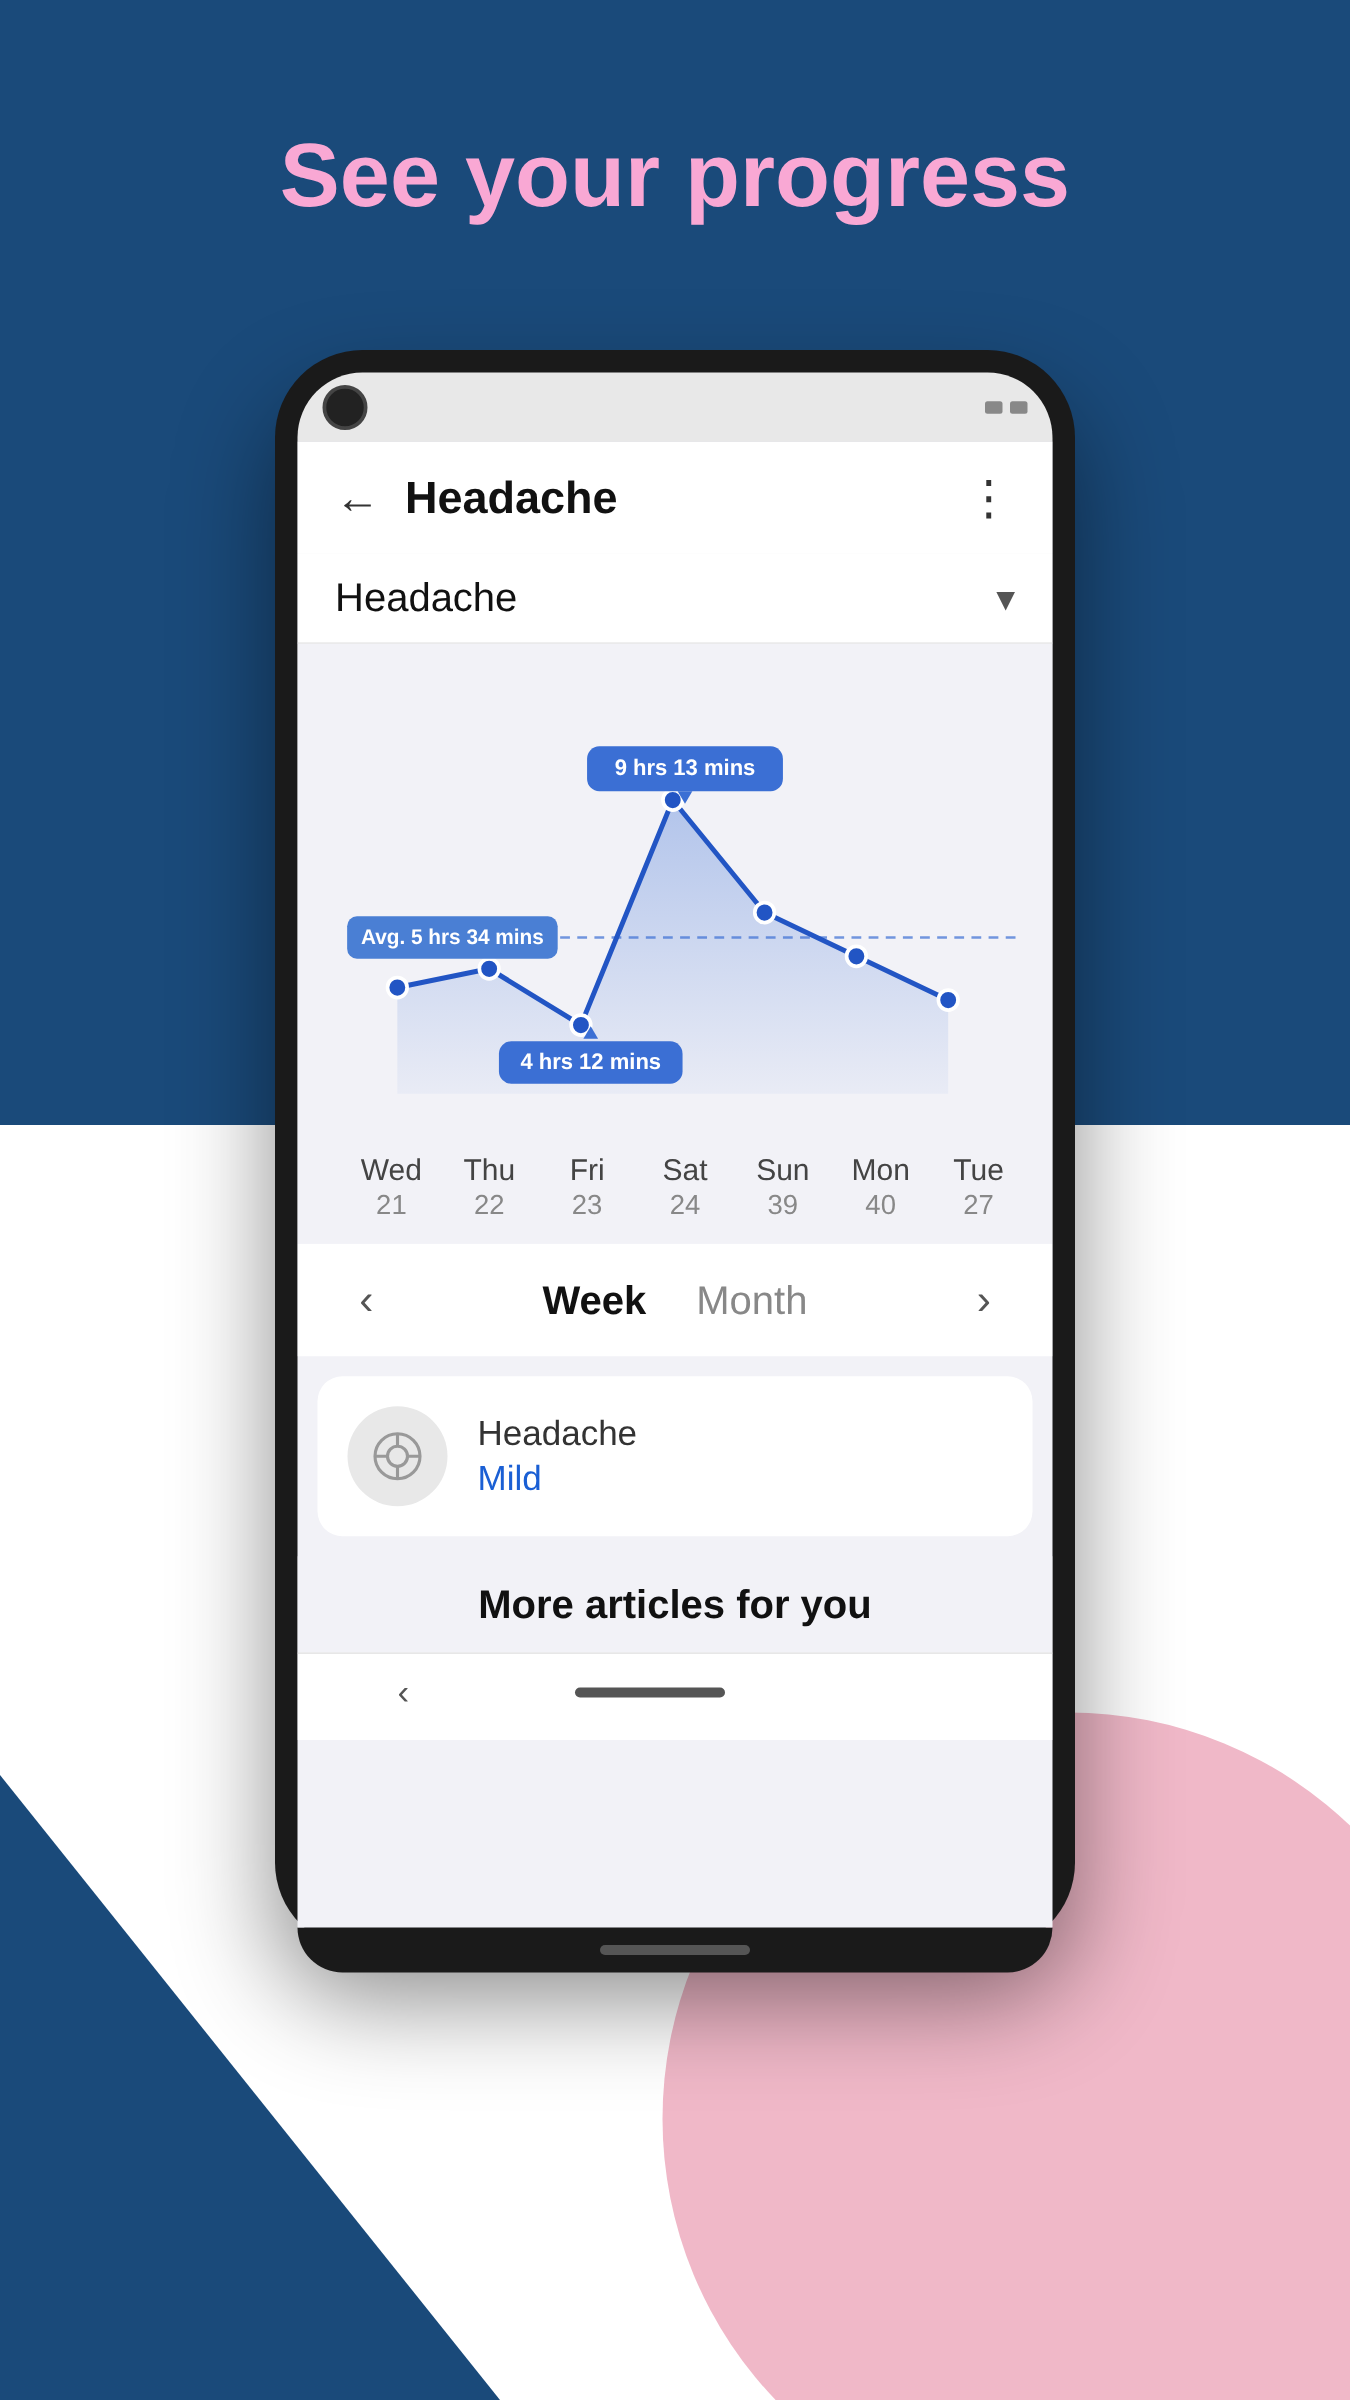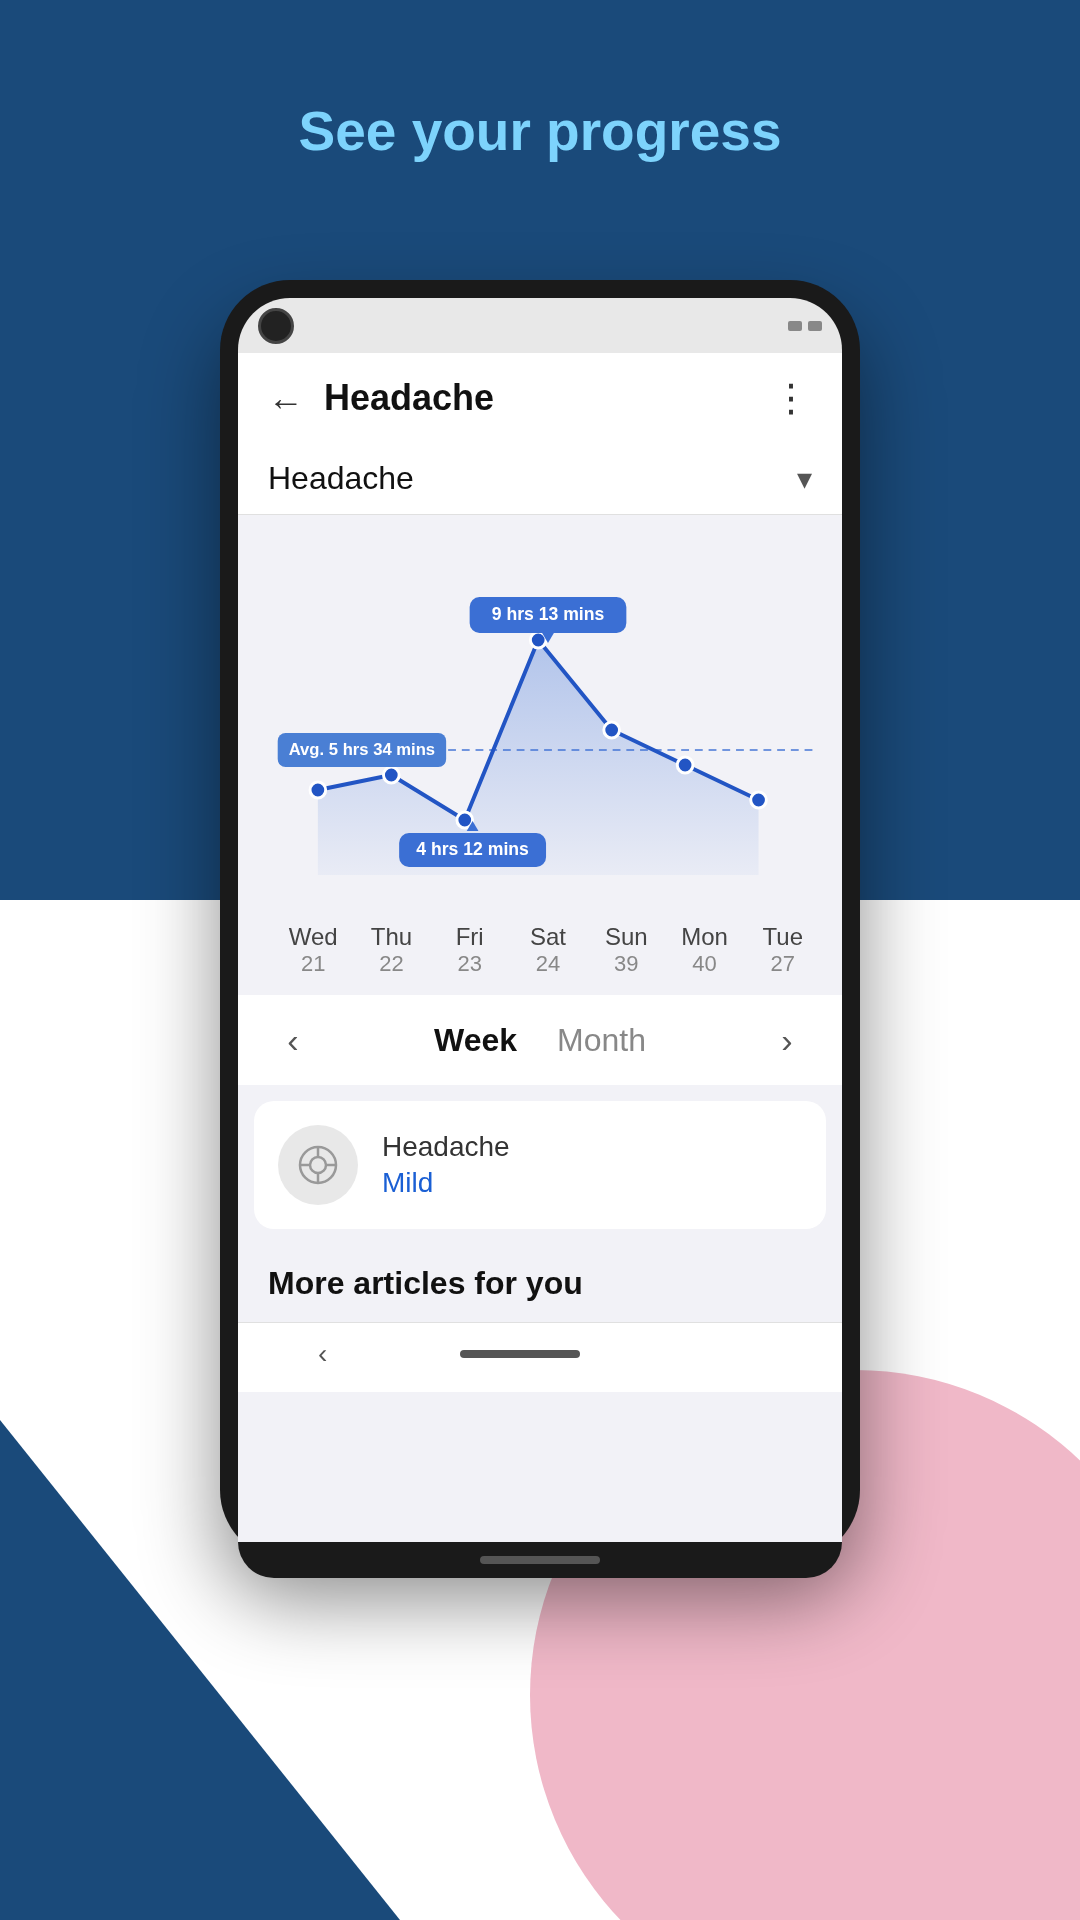--- a/index.html
+++ b/index.html
@@ -47,22 +47,22 @@
       background: #f0b8c8;
       z-index: 1;
     }
 
     
     .hero-title {
       position: absolute;
       top: 100px;
       left: 0; right: 0;
       text-align: center;
-      color: #7dd3fc;
-      font-size: 55px;
+      color: #f9a8d4;
+      font-size: 72px;
       font-weight: 800;
       z-index: 10;
       line-height: 1.15;
     }
 
     
     .phone-wrapper {
       position: absolute;
       top: 280px;
       left: 50%;
@@ -270,20 +270,21 @@
     .symptom-severity {
       font-size: 28px;
       color: #1a5fd4;
       font-weight: 400;
     }
 
     
     .articles-section {
       background: #f2f2f7;
       padding: 20px 30px 10px 30px;
+      text-align: center;
     }
     .articles-title {
       font-size: 32px;
       font-weight: 700;
       color: #111;
       margin-bottom: 10px;
     }
     .articles-subtitle {
       font-size: 26px;
       color: #888;

